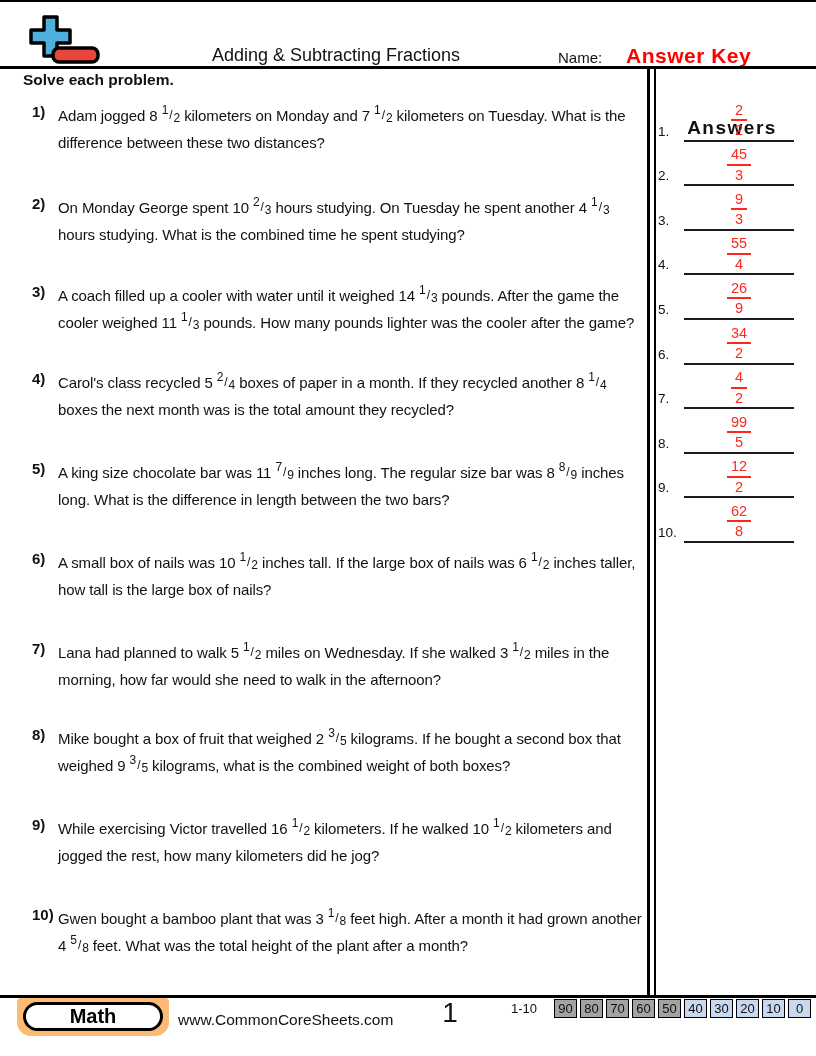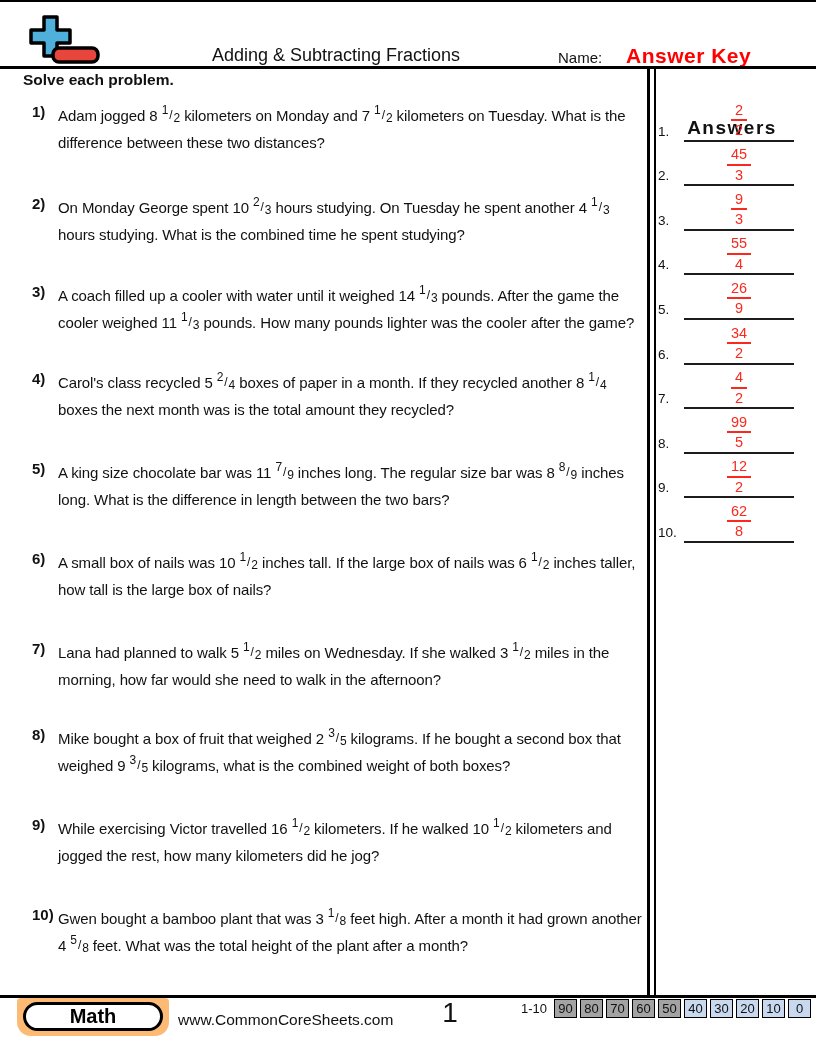--- a/index.html
+++ b/index.html
@@ -47,21 +47,21 @@
 
   
   .footer-rule{position:absolute;left:0;top:995px;width:816px;height:3px;background:#000;}
   .math-badge{position:absolute;left:17px;top:998px;width:152px;height:38px;background:#fdba74;
               border-radius:4px 4px 14px 14px;}
   .math-pill{position:absolute;left:6px;top:4px;right:6px;bottom:5px;background:#fff;
              border:3px solid #000;border-radius:18px;display:flex;align-items:center;
              justify-content:center;font-size:20px;font-weight:bold;color:#000;}
   .website{position:absolute;left:178px;top:1011px;font-size:15.5px;}
   .page-num{position:absolute;left:400px;top:997px;width:100px;text-align:center;font-size:28px;}
-  .score{position:absolute;right:5px;top:999px;display:flex;align-items:center;gap:2px;}
+  .score{position:absolute;right:5px;top:999px;display:flex;align-items:center;gap:12px;}
   .score-label{font-size:13px;margin-right:5px;}
   .score-cell{width:21px;height:17px;border:1.5px solid #000;display:flex;align-items:center;
               justify-content:center;font-size:13px;background:#a3a3a3;}
   .score-cell.hl{background:var(--score-highlight,#c8d8ef);}
 </style>
 </head>
 <body>
 
 <div class="page">
   <div class="top-edge"></div>

